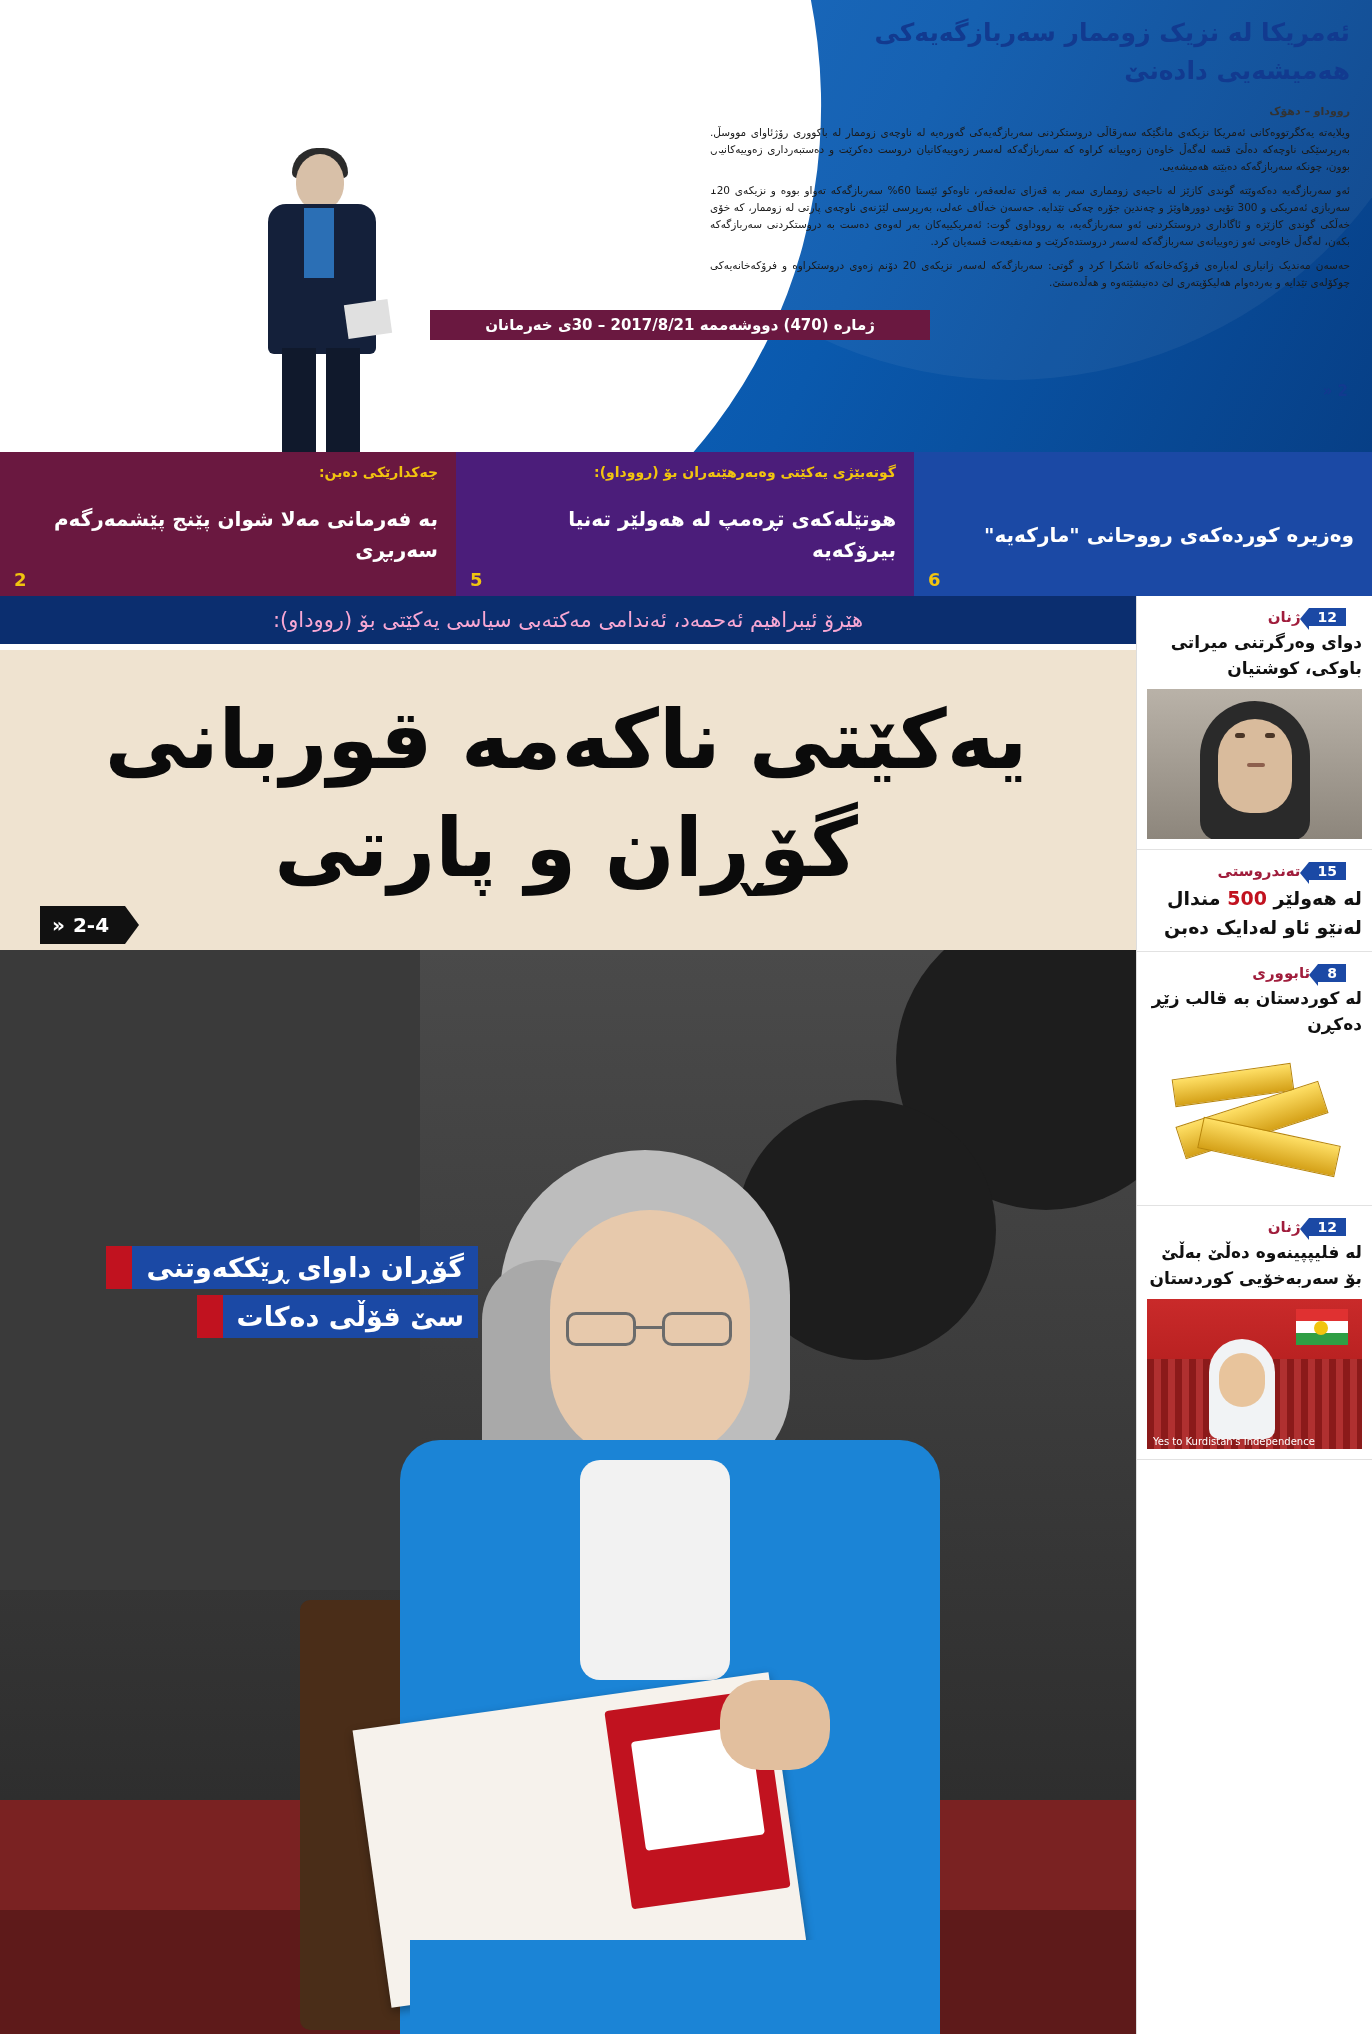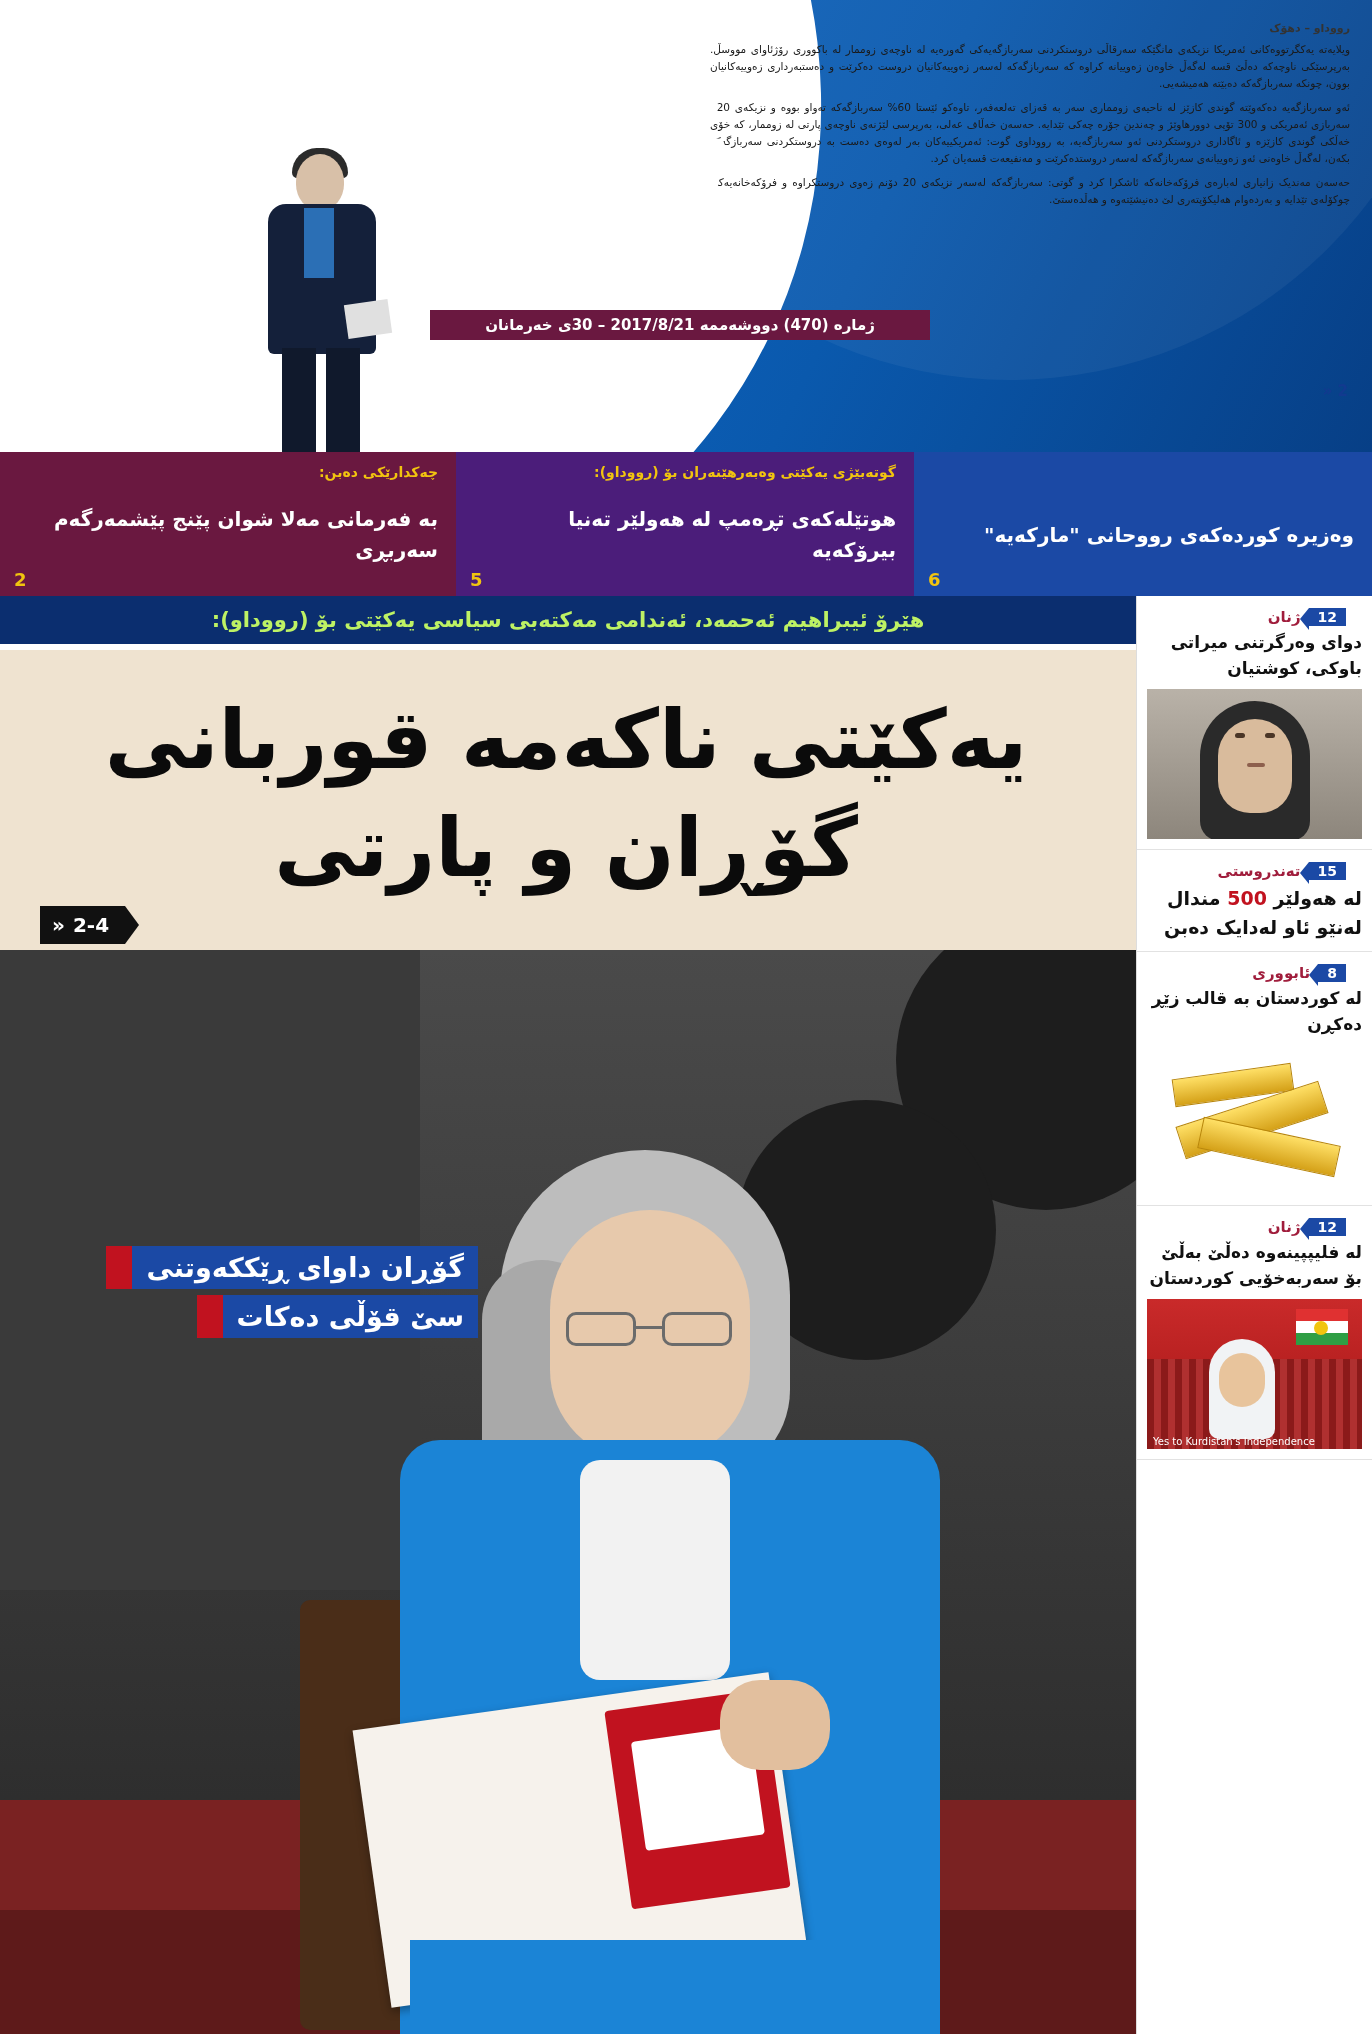--- a/index.html
+++ b/index.html
@@ -165,21 +165,21 @@
   .flagimg .woman .hj{ position:absolute; left:16px; top:0px; width:66px;height:100px;background:#f1f3f5;border-radius:33px 33px 10px 10px;}
   .flagimg .woman .hd2{ position:absolute; left:26px; top:14px; width:46px;height:54px;background:#e8c49c;border-radius:23px;}
   .flagimg .cap{ position:absolute; left:0; bottom:2px; width:100%; color:#fff; font-size:10px; text-align:left; padding-left:6px;}
 
   
   .feature { position:absolute; left:0; top:0; width:1136px; height:1438px; overflow:hidden; }
   .feature-band {
     position:absolute; top:0; left:0; width:1136px; height:48px; background:#0b2e6f;
     display:flex; align-items:center; justify-content:center;
   }
-  .feature-band span { color:#bef264; font-size:21px; font-weight:bold; direction:rtl; }
+  .feature-band span { color:#f9a8d4; font-size:21px; font-weight:normal; direction:rtl; }
   .feature-body {
     position:absolute; top:54px; left:0; width:1136px; height:1390px;
     background:#efe3d0; overflow:hidden;
   }
   .feature-headline {
     position:absolute; right:40px; top:36px; width:1060px;
     font-size:82px; line-height:1.32; color:#0b0b0b; font-weight:bold;
     text-align:center; direction:rtl;
   }
   .pages-tag {
@@ -231,20 +231,21 @@
 </head>
 <body>
 
 <div class="page">
 
   <div class="masthead">
     <div class="swoosh"></div>
     <div class="swoosh2"></div>
 
     <div class="top-article">
+      <h2>ئەمریکا لە نزیک زوممار سەربازگەیەکی هەمیشەیی دادەنێ</h2>
       <div class="ta-byline">رووداو – دهۆک</div>
       <div class="ta-body">
         <p>ویلایەتە یەکگرتووەکانی ئەمریکا نزیکەی مانگێکە سەرقاڵی دروستکردنی سەربازگەیەکی گەورەیە لە ناوچەی زوممار لە باکووری رۆژئاوای مووسڵ. بەرپرسێکی ناوچەکە دەڵێ قسە لەگەڵ خاوەن زەوییانە کراوە کە سەربازگەکە لەسەر زەوییەکانیان دروست دەکرێت و دەستبەردارى زەوییەکانیان بوون، چونکە سەربازگەکە دەبێتە هەمیشەیی.</p>
         <p>ئەو سەربازگەیە دەکەوێتە گوندی کازێز لە ناحیەی زوممارى سەر بە قەزای تەلعەفەر، تاوەکو ئێستا 60% سەربازگەکە تەواو بووە و نزیکەی 120 سەربازى ئەمریکی و 300 تۆپی دوورهاوێژ و چەندین جۆرە چەکی تێدایە. حەسەن خەڵاف عەلی، بەرپرسی لێژنەی ناوچەی پارتى لە زوممار، کە خۆی خەڵکی گوندی کازێزە و ئاگاداری دروستکردنی ئەو سەربازگەیە، بە رووداوی گوت: ئەمریکییەکان بەر لەوەی دەست بە دروستکردنی سەربازگەکە بکەن، لەگەڵ خاوەنی ئەو زەوییانەی سەربازگەکە لەسەر دروستدەکرێت و مەنفیعەت قسەیان کرد.</p>
         <p>حەسەن مەندیک زانیاری لەبارەی فرۆکەخانەکە ئاشکرا کرد و گوتی: سەربازگەکە لەسەر نزیکەی 20 دۆنم زەوی دروستکراوە و فرۆکەخانەیەکی چوکۆلەی تێدایە و بەردەوام هەلیکۆپتەری لێ دەنیشێتەوە و هەڵدەستێ.</p>
       </div>
       <div class="page-flag">
         <span>2</span> «
       </div>
     </div>

